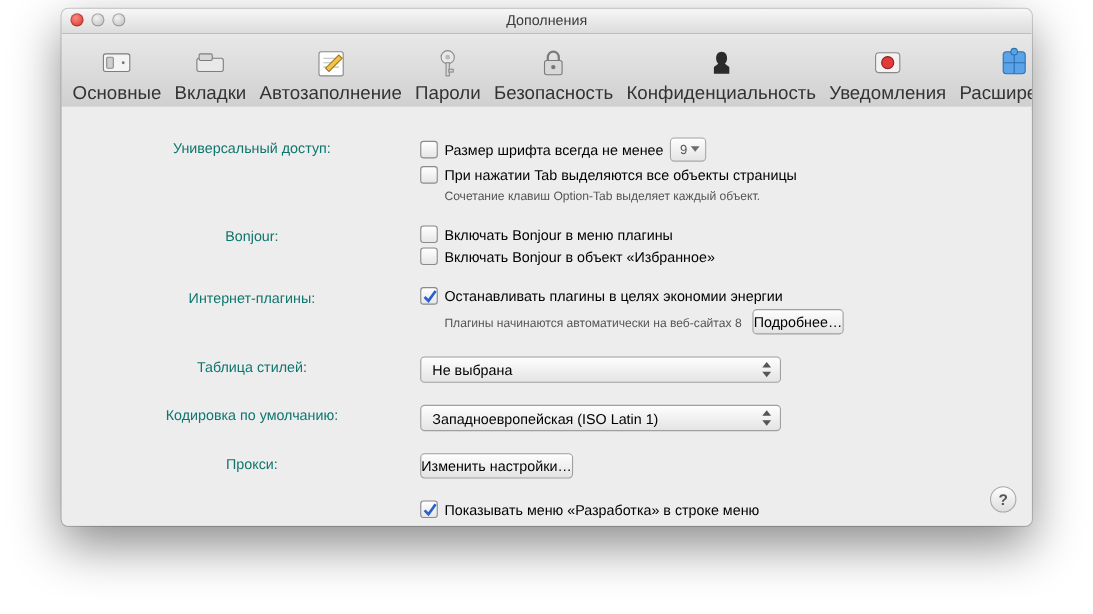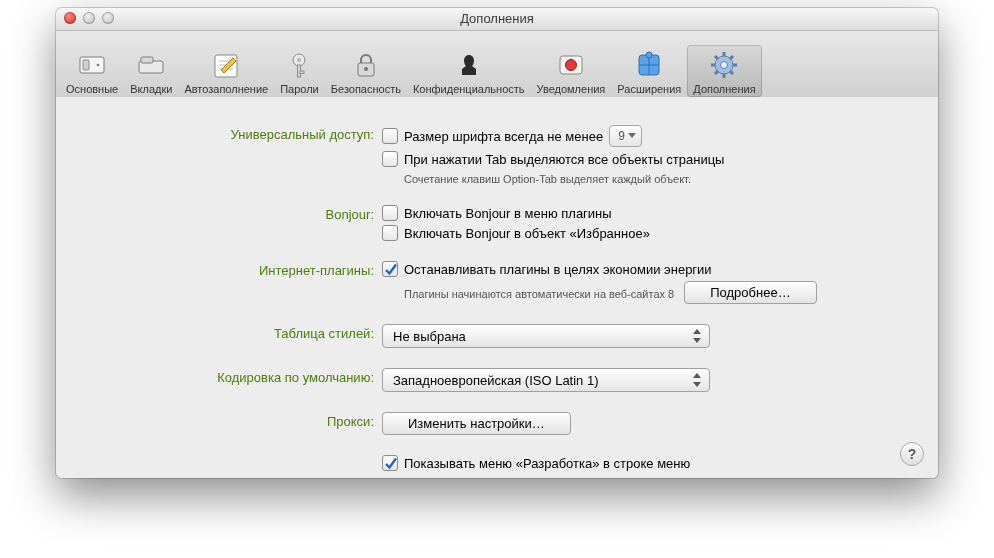--- a/index.html
+++ b/index.html
@@ -30,46 +30,46 @@
     border-bottom:1px solid #9e9e9e;
     display:flex;align-items:flex-end;padding:0 4px 2px 4px;
   }
   .tool{
     display:flex;flex-direction:column;align-items:center;justify-content:flex-end;
     padding:4px 6px 2px 6px;border-radius:4px;cursor:default;
     color:#333;position:relative;
   }
   .tool.active{background:linear-gradient(#d7d7d7,#b8b8b8);box-shadow:inset 0 0 0 1px rgba(0,0,0,.15);}
   .tool .ic{width:32px;height:32px;display:flex;align-items:center;justify-content:center;}
-  .tool .lbl{font-size:11px;margin-top:2px;white-space:nowrap;}
+  .tool .lbl{font-size:17px;margin-top:2px;white-space:nowrap;}
   
   .content{
     position:absolute;left:0;right:0;top:89px;bottom:0;
     background:#ededed;padding:28px 28px 0 28px;
   }
   .row{display:flex;align-items:flex-start;margin-bottom:6px;}
   .sect{margin-bottom:20px;}
-  .lblcol{width:290px;text-align:right;padding-right:8px;padding-top:2px;color:#4d7c0f;}
+  .lblcol{width:290px;text-align:center;padding-right:8px;padding-top:2px;color:#0f766e;}
   .valcol{flex:1;display:flex;flex-direction:column;gap:4px;}
   .line{display:flex;align-items:center;gap:6px;}
   .hint{font-size:11px;color:#555;margin-left:22px;margin-top:2px;}
   
   .chk{width:14px;height:14px;border:1px solid #8a8a8a;border-radius:3px;
     background:linear-gradient(#fff,#e6e6e6);position:relative;flex:0 0 14px;}
   
   .stepper{
     height:20px;border:1px solid #a7a7a7;border-radius:4px;background:linear-gradient(#fdfdfd,#e5e5e5);
     display:inline-flex;align-items:center;padding:0 16px 0 8px;position:relative;font-size:12px;color:#555;
   }
   .stepper::after{content:"";position:absolute;right:5px;top:7px;border-left:4px solid transparent;border-right:4px solid transparent;border-top:5px solid #6b6b6b;}
   
   .btn{
     height:21px;border:1px solid #a0a0a0;border-radius:4px;
     background:linear-gradient(#fefefe,#e3e3e3);
-    padding:0 25px;display:inline-flex;align-items:center;font-size:13px;
+    padding:0 0;display:inline-flex;align-items:center;font-size:13px;
     box-shadow:0 1px 0 #fff inset;
   }
   
   .popup{
     height:22px;border:1px solid #a0a0a0;border-radius:4px;
     background:linear-gradient(#fefefe,#e4e4e4);
     display:flex;align-items:center;padding:0 26px 0 10px;position:relative;width:290px;
   }
   .popup .arrows{position:absolute;right:6px;top:3px;width:10px;height:16px;}
   .popup .arrows::before{content:"";position:absolute;left:0;top:1px;border-left:4px solid transparent;border-right:4px solid transparent;border-bottom:5px solid #555;}

